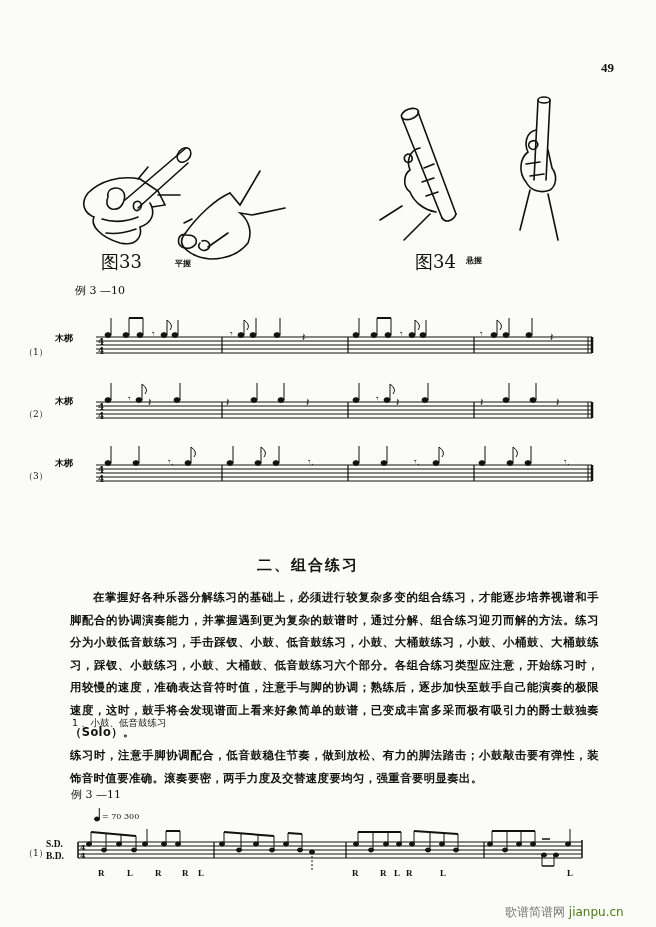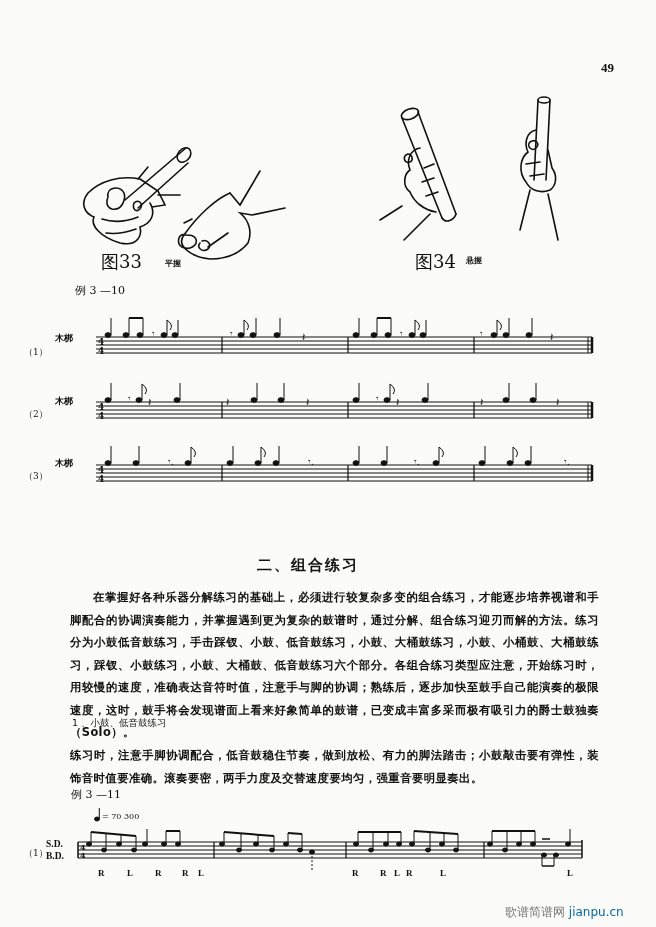--- a/index.html
+++ b/index.html
@@ -9,21 +9,21 @@
     .fig-cap{font-size:18px;font-family:"DejaVu Serif",serif;}
     .fig-sub{font-size:8px;font-weight:bold;}
     .ex-label{font-size:11px;}
     .row-label{font-size:9px;}
     .inst{font-size:9px;font-weight:bold;}
     .heading{font-size:15px;font-weight:bold;letter-spacing:2px;font-family:"DejaVu Sans",sans-serif;}
     .para{left:62px;width:545px;font-size:11.4px;line-height:22.5px;font-weight:bold;text-align:justify;font-family:"DejaVu Sans",sans-serif;letter-spacing:0.4px;}
     .para p{margin:8px;}
     .sub-h{font-size:9.5px;font-family:"DejaVu Sans",sans-serif;}
     .watermark{font-size:12px;color:#777;font-family:"DejaVu Sans",sans-serif;}
-    .watermark .wm-url{color:#0369a1;}
+    .watermark .wm-url{color:#4d7c0f;}
     svg{position:absolute;overflow:visible;}
   </style>
 </head>
 <body>
 
 <div class="abs page-num">49</div>
 
 <svg style="left:80px;top:95px;" width="260" height="150" viewBox="0 0 260 150" fill="none" stroke="#111" stroke-width="1.6" stroke-linecap="round">
 
   <path d="M45 105 L100 58 L106 53 M58 113 L108 68"></path>
@@ -55,21 +55,21 @@
   <path d="M158 10 L154 90 M170 10 L166 90"></path>
   <ellipse cx="164" cy="10" rx="6" ry="3"></ellipse>
 
   <path d="M156 40 C146 42 144 54 148 62 C140 68 138 82 146 92 C150 100 160 104 170 100 C176 96 178 86 172 78 L168 60"></path>
   <path d="M150 52 C146 56 152 62 156 58 C160 54 156 48 150 52"></path>
   <path d="M146 74 L160 72 M150 86 L164 84"></path>
   <path d="M150 100 L140 140 M168 104 L178 150"></path>
 </svg>
 
 <div class="abs fig-cap" style="left:101px;top:250px;">图33</div>
-<div class="abs fig-sub" style="left:165px;top:258px;font-family:Liberation Serif, serif;">平握</div>
+<div class="abs fig-sub" style="left:175px;top:258px;font-family:Liberation Serif, serif;">平握</div>
 <div class="abs fig-cap" style="left:415px;top:250px;">图34</div>
 <div class="abs fig-sub" style="left:466px;top:255px;">悬握</div>
 
 <div class="abs ex-label" style="left:75px;top:283px;">例 3 —10</div>
 
 <div class="abs inst" style="left:55px;top:332px;">木梆</div>
 <div class="abs row-label" style="left:24px;top:346px;">（1）</div>
 <svg style="left:78px;top:315px;" width="525" height="45" viewBox="0 0 525 45" stroke="#111" fill="#111">
   <g stroke-width="1">
     <line x1="18" y1="22" x2="514" y2="22"></line>

